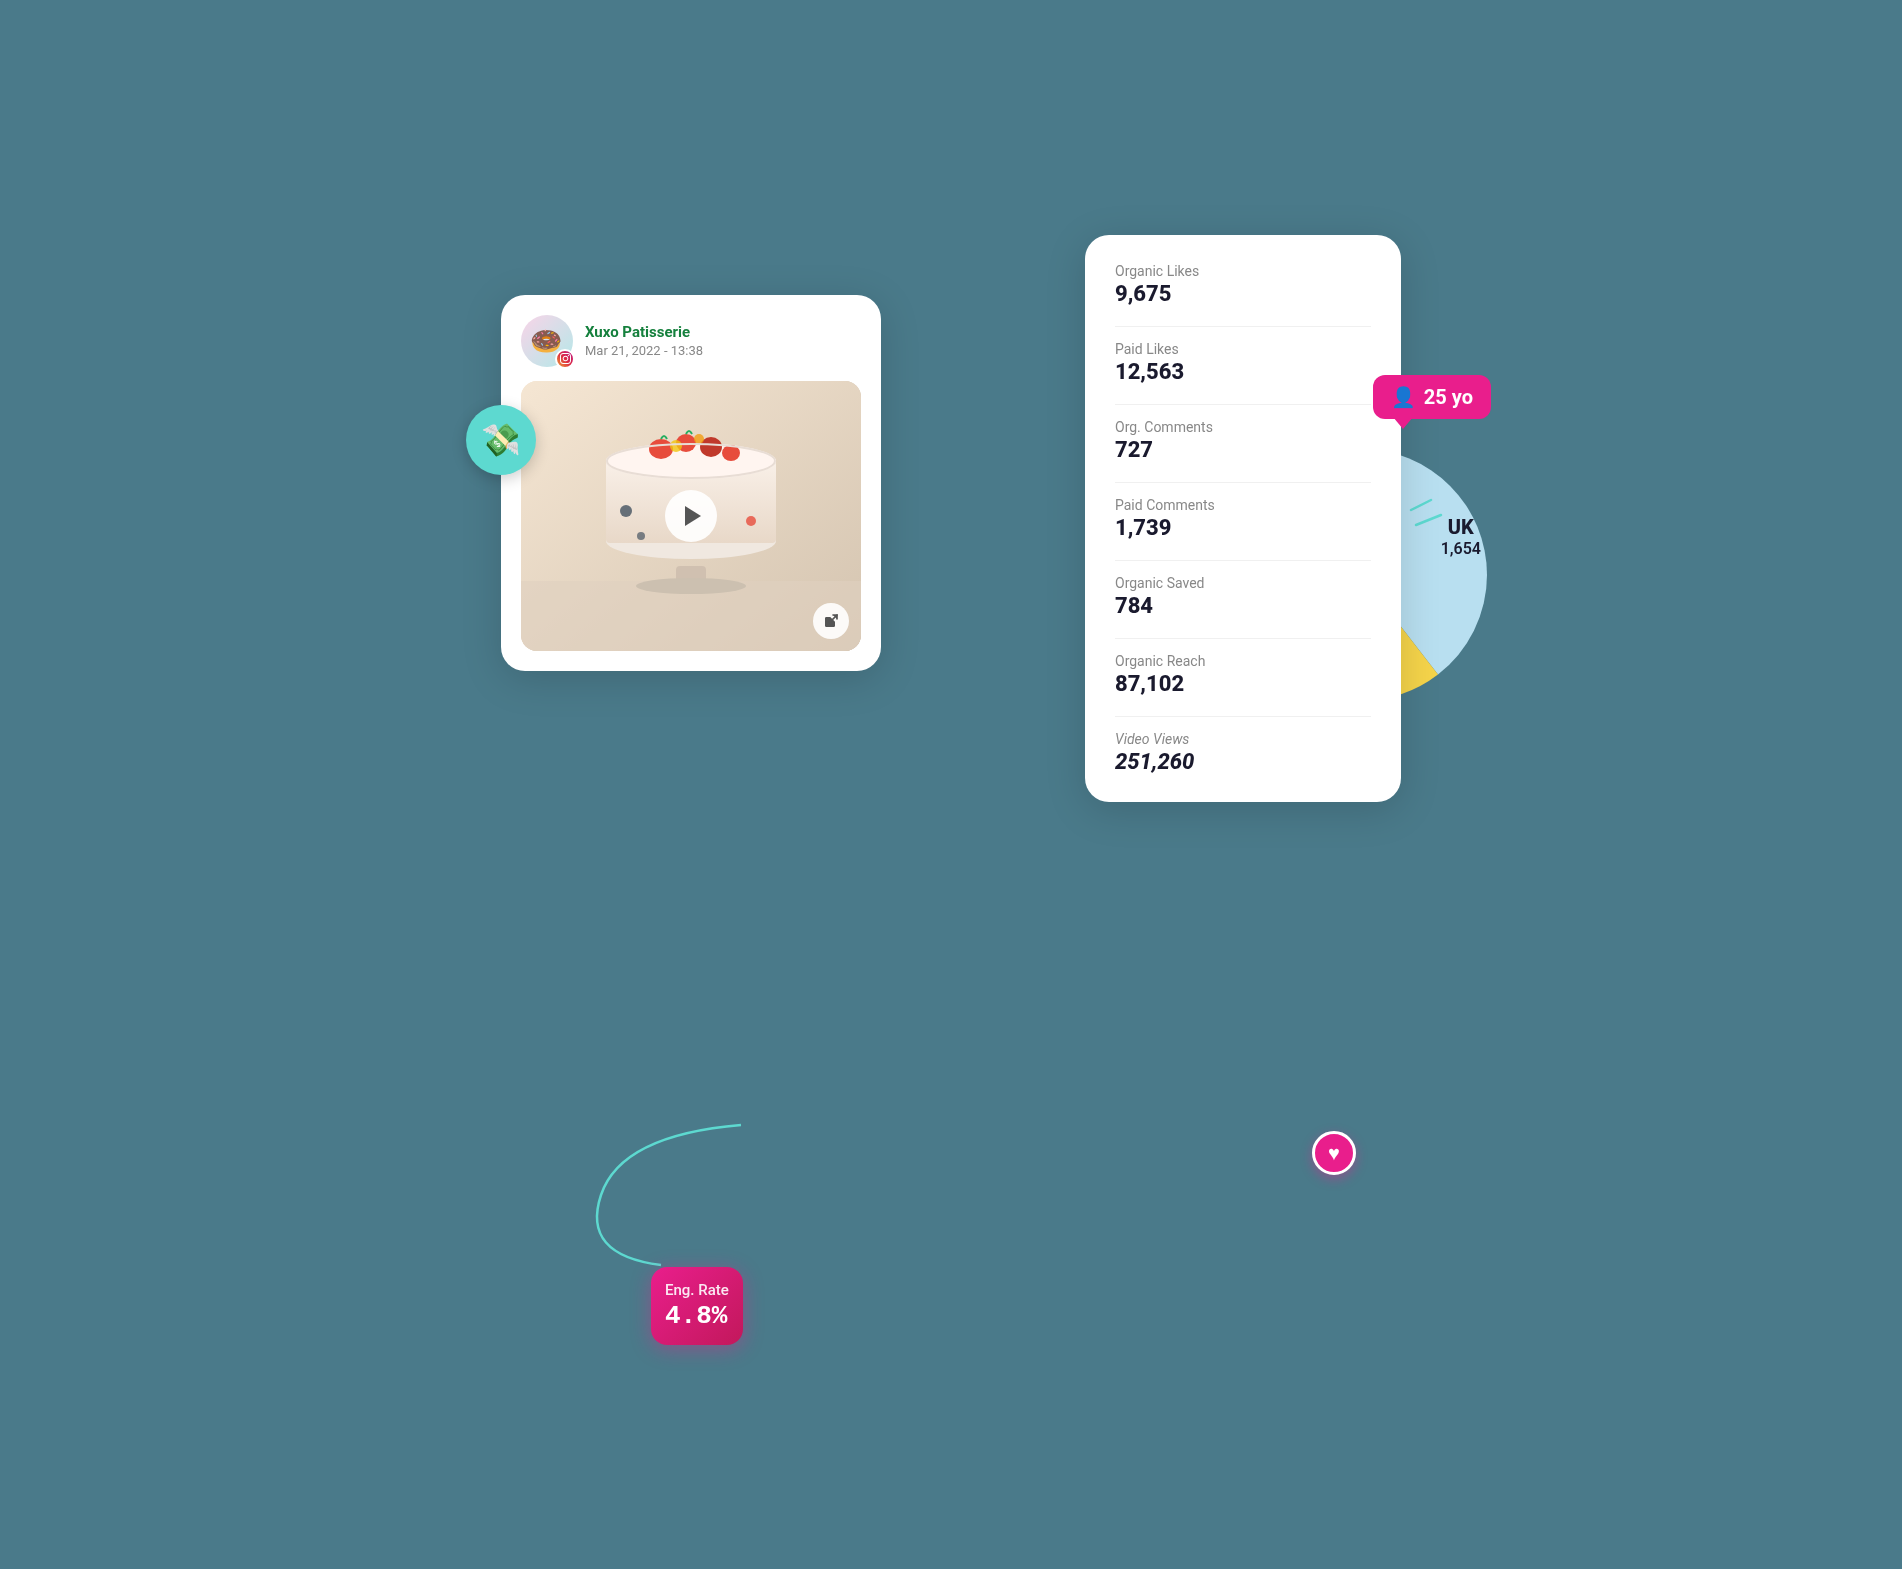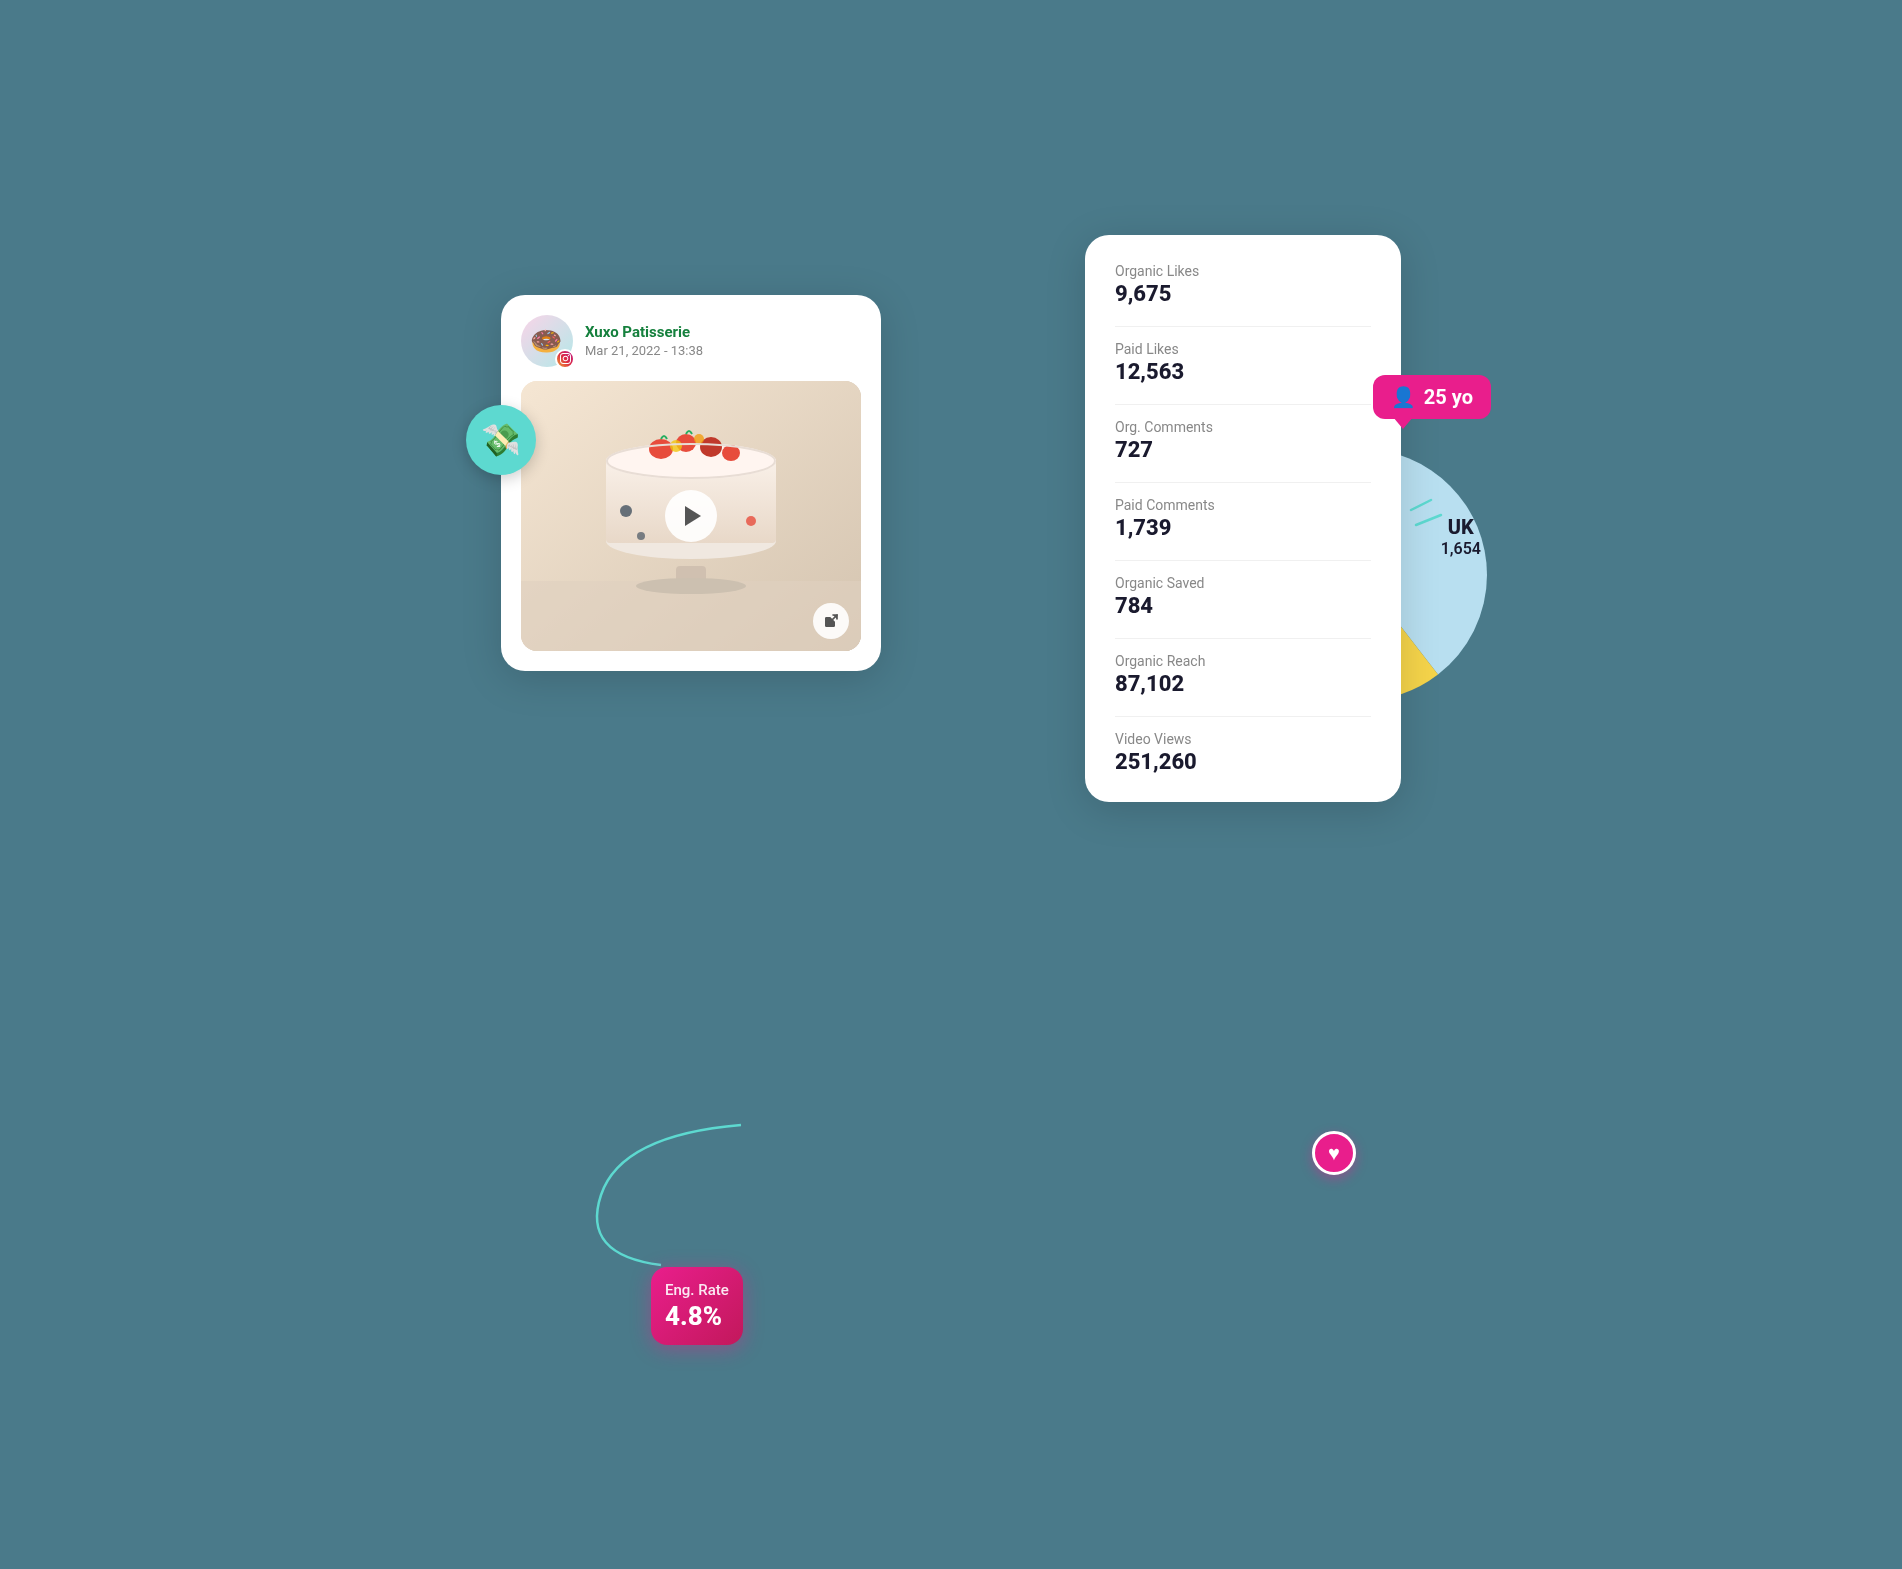--- a/index.html
+++ b/index.html
@@ -179,20 +179,21 @@
     .eng-rate-label {
       font-size: 15px;
       font-weight: 500;
       opacity: 0.9;
     }
 
     .eng-rate-value {
       font-size: 26px;
       font-weight: 800;
       margin-top: 2px;
+      font-family: Liberation Mono, monospace;
     }
 
     
     .deco-curve {
       position: absolute;
       left: 40px;
       bottom: 60px;
       z-index: 1;
     }
 
@@ -208,20 +209,21 @@
       padding: 28px 30px;
       z-index: 3;
     }
 
     .stat-item {
       margin-bottom: 20px;
     }
 
     .stat-item:last-child {
       margin-bottom: 0;
+      font-style: italic;
     }
 
     .stat-label {
       font-size: 14px;
       color: #888;
       font-weight: 400;
       margin-bottom: 2px;
     }
 
     .stat-value {

